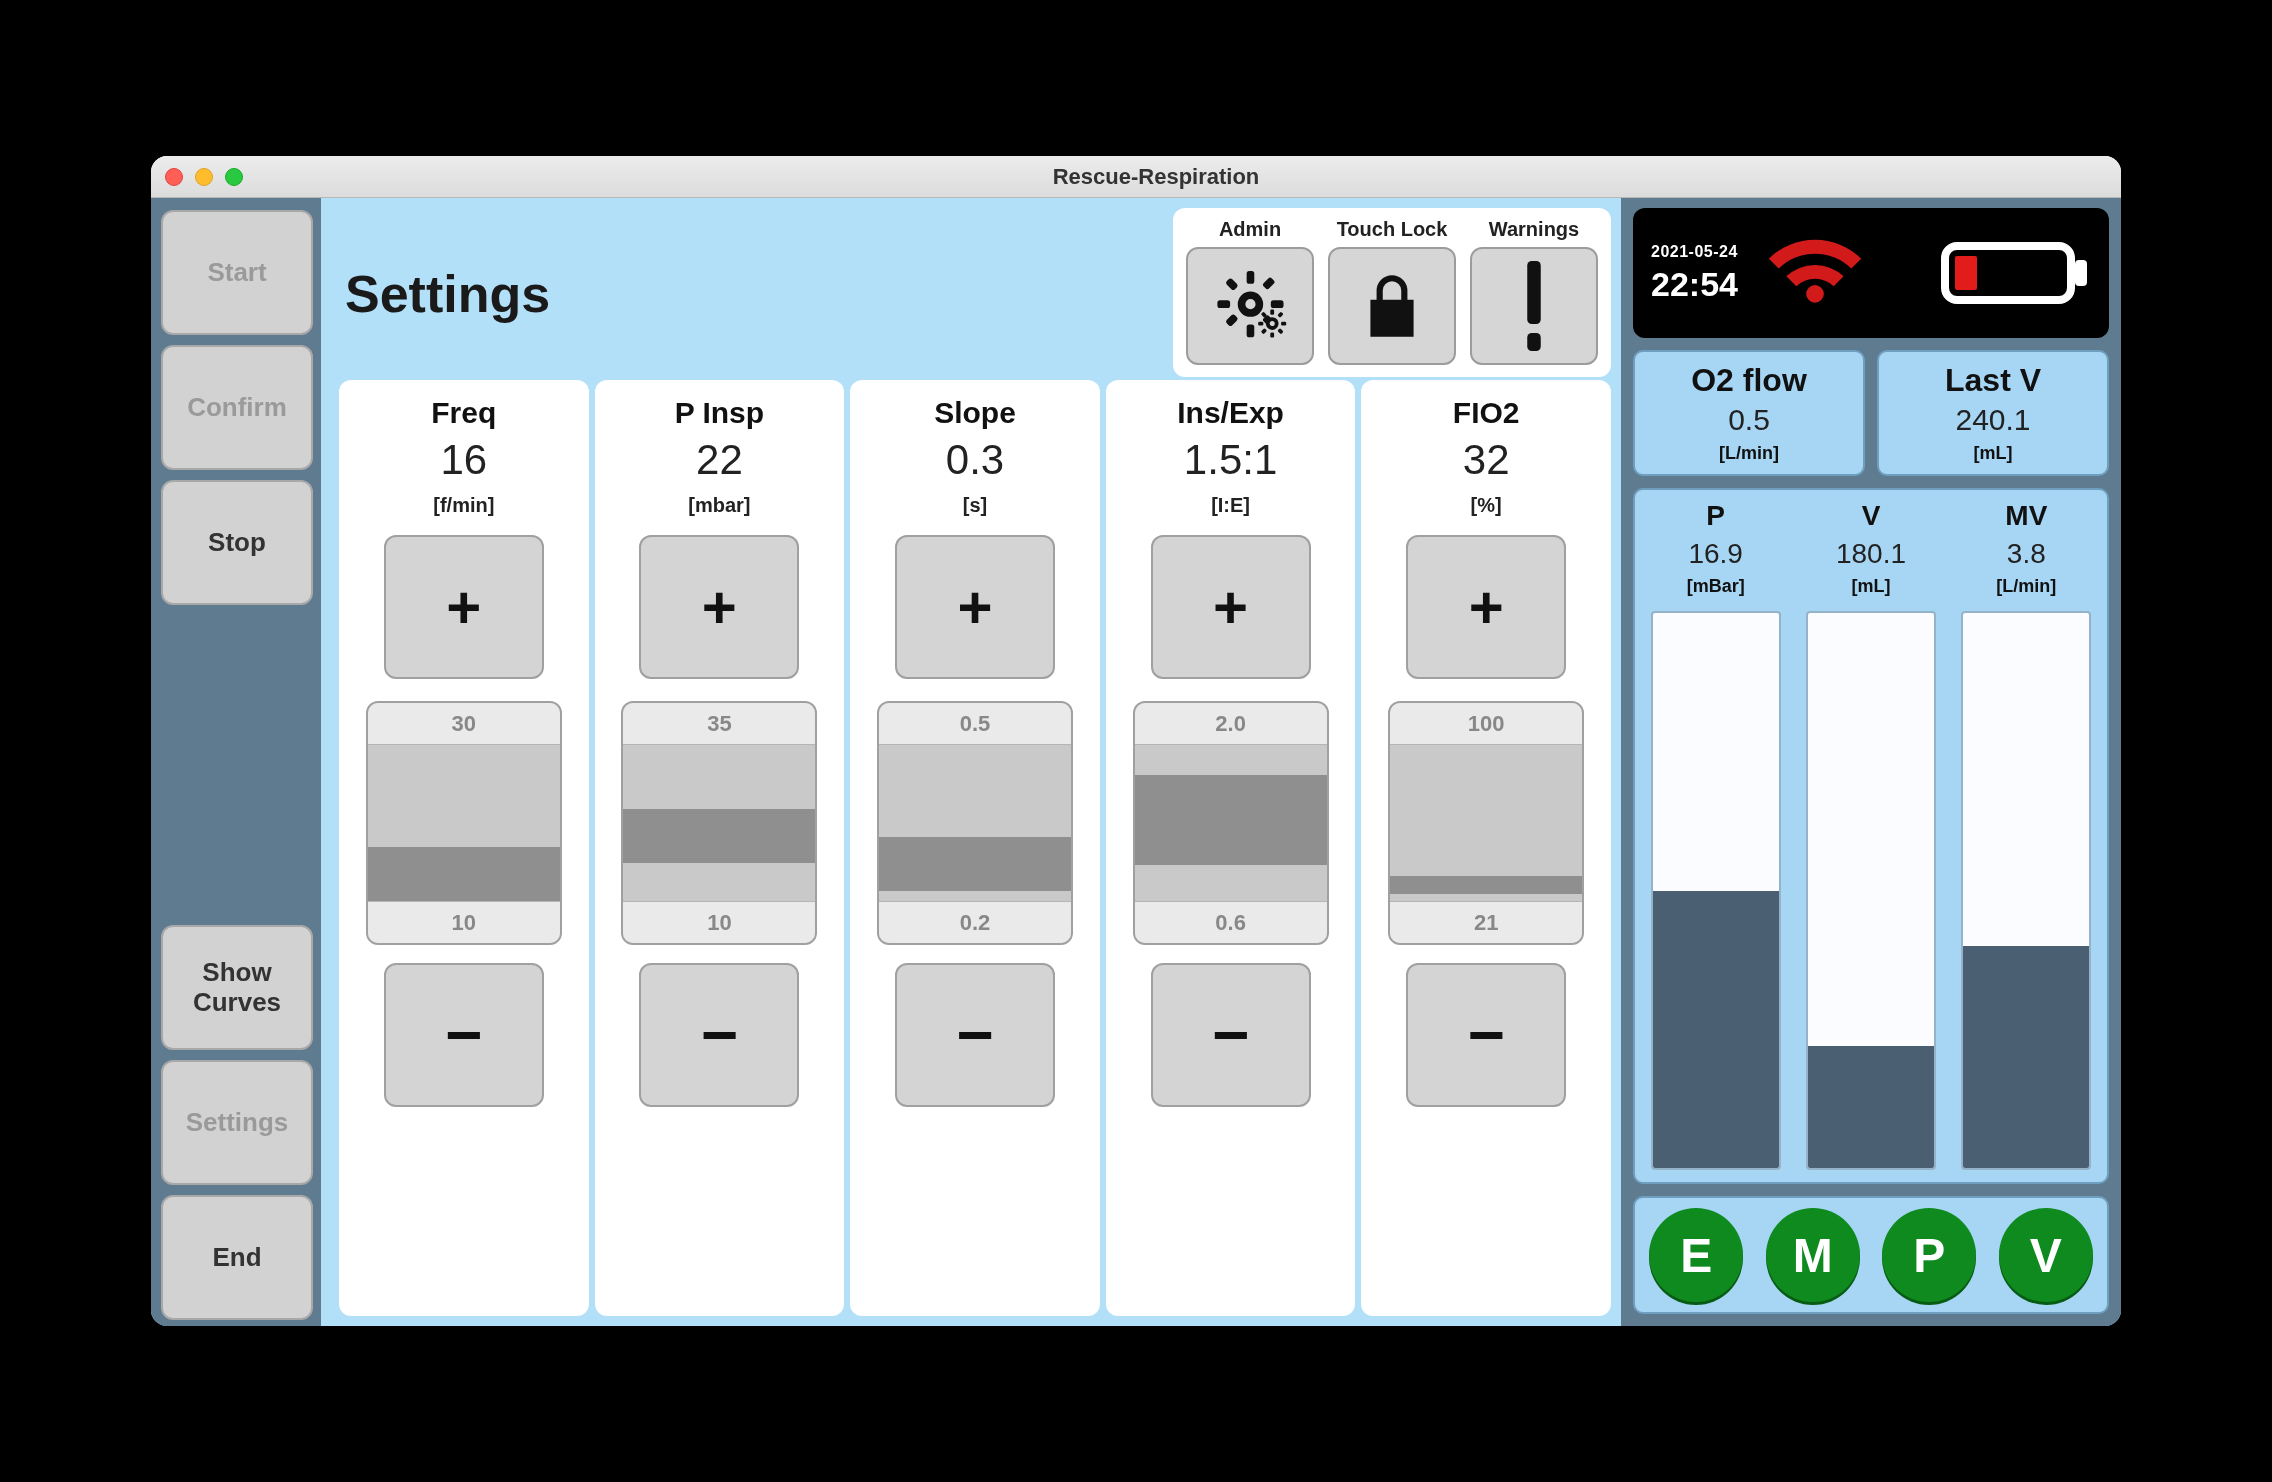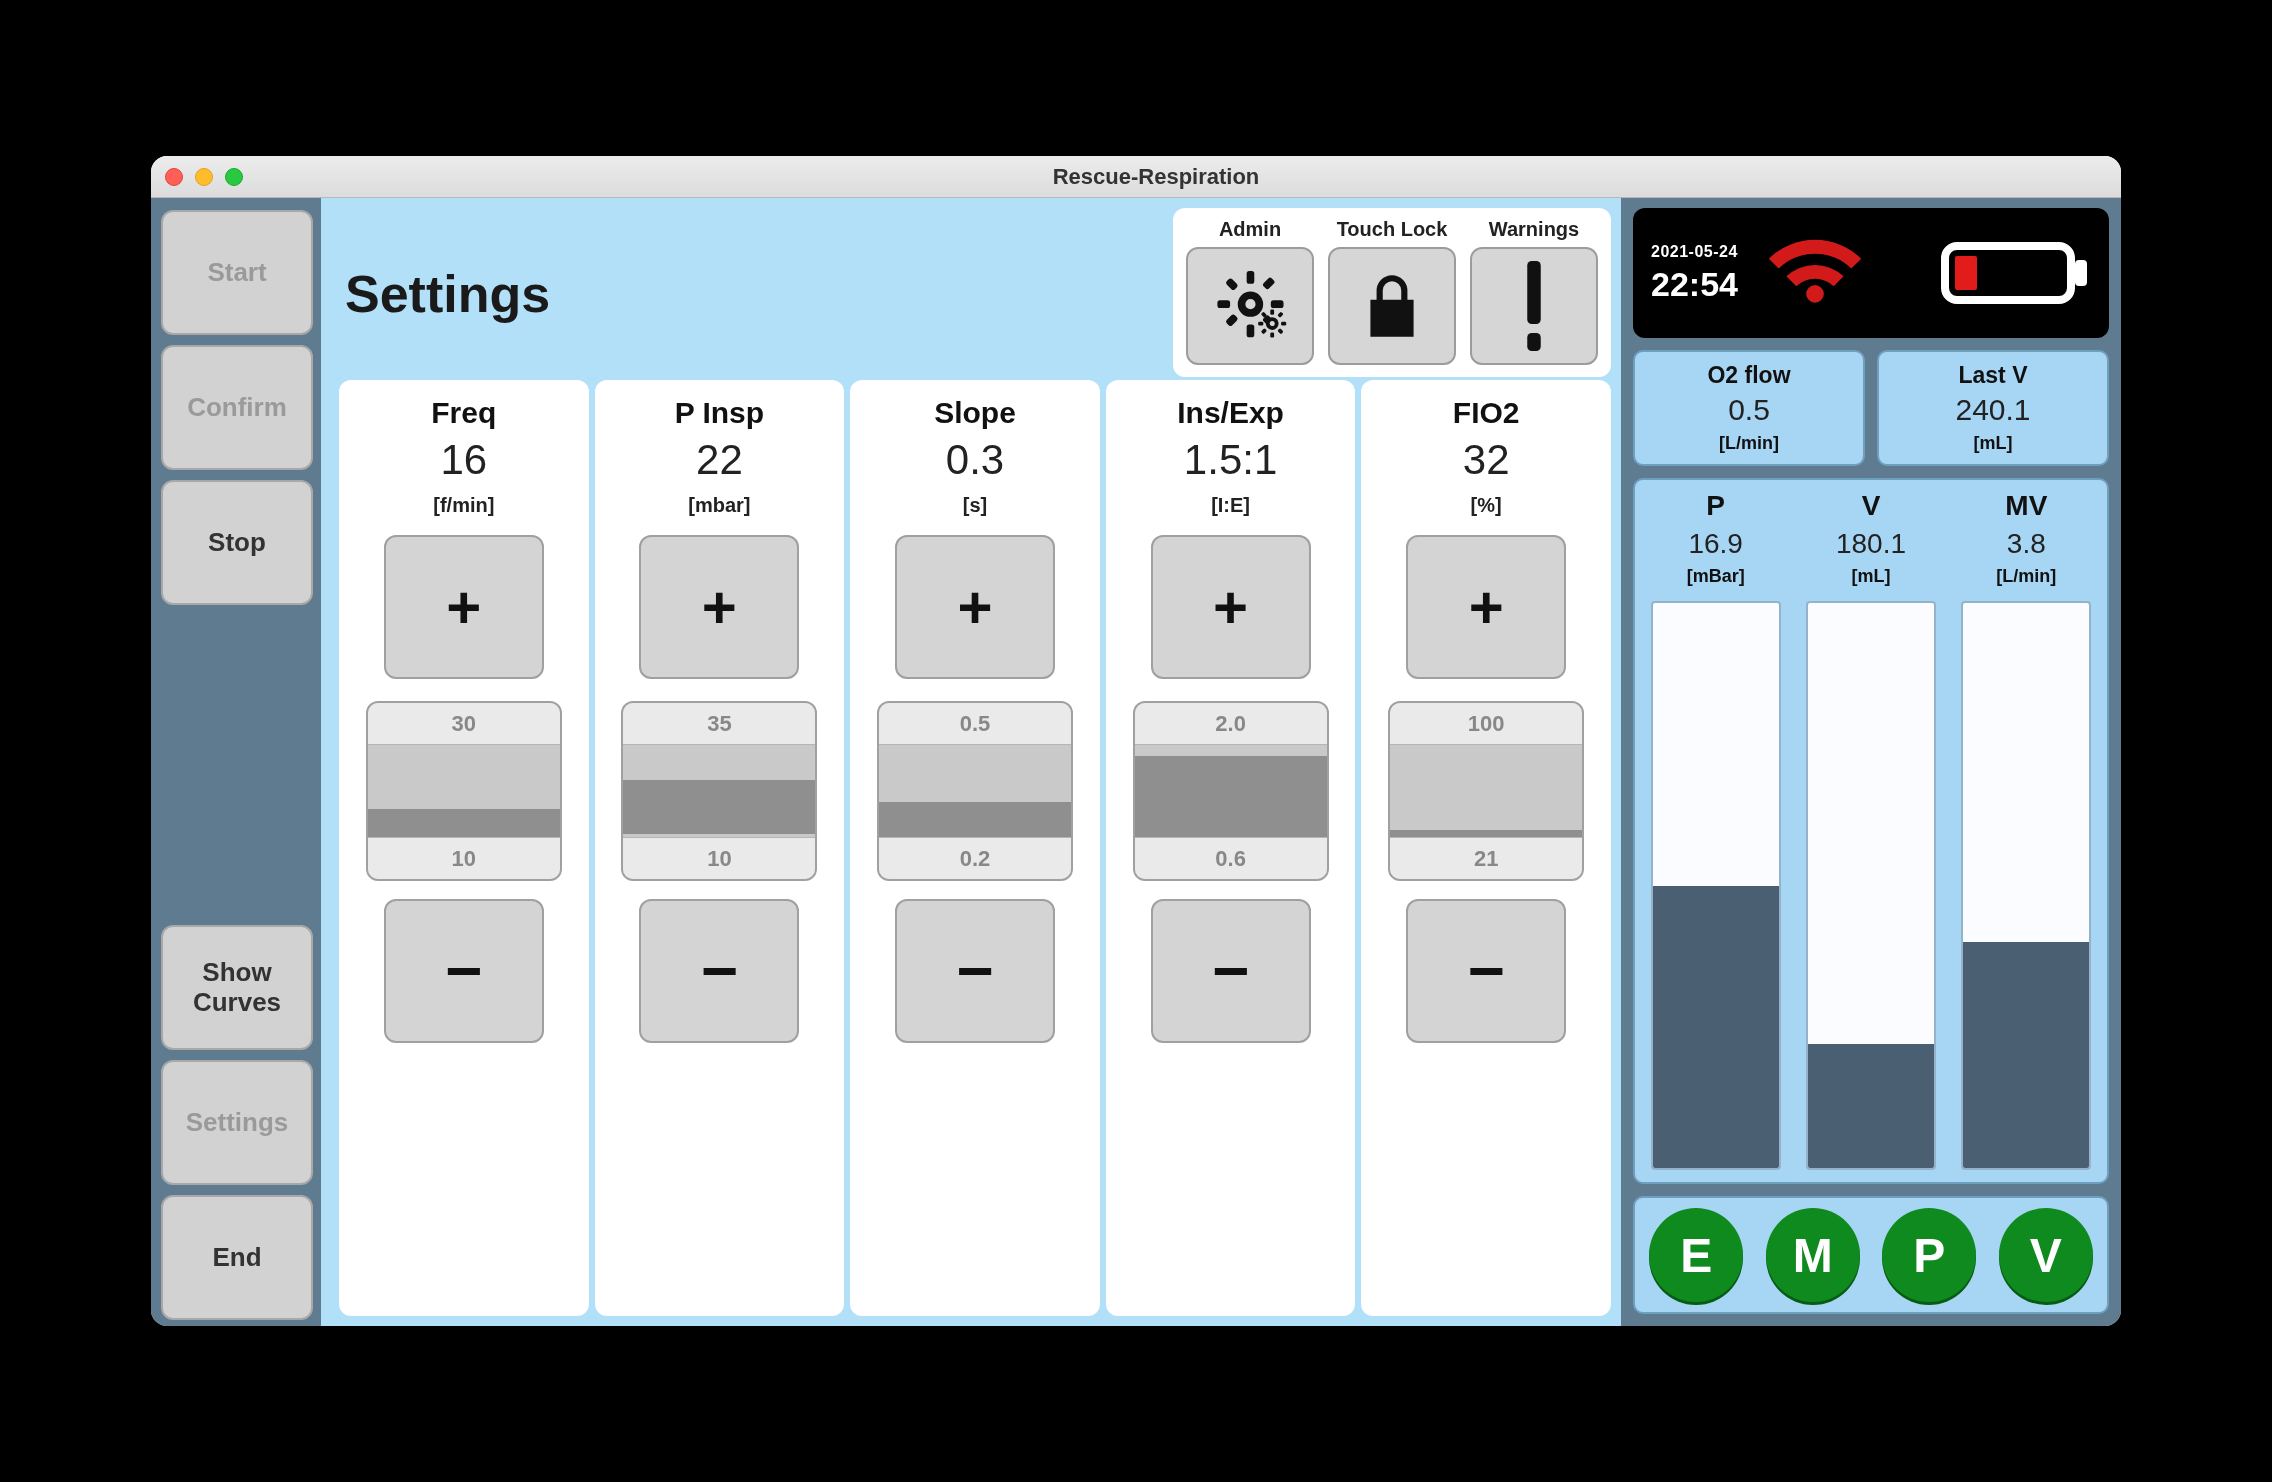--- a/index.html
+++ b/index.html
@@ -33,38 +33,38 @@
   .tool-btn.warn svg{width:30px;height:90px;}
 
   .columns { flex:1; display:flex; gap:6px; margin-top:2px; }
   .col { flex:1; background:#fff; border-radius:12px; display:flex; flex-direction:column; align-items:center; padding:14px 12px 16px; }
   .col-title { font-size:30px; font-weight:800; color:#111; margin-top:2px;}
   .col-value { font-size:42px; font-weight:500; color:#222; margin-top:6px;}
   .col-unit { font-size:20px; font-weight:800; color:#222; margin-top:10px;}
   .step-btn { width:160px; height:144px; background:#d4d4d4; border:2px solid #a0a0a0; border-radius:12px; display:flex; align-items:center; justify-content:center; font-size:60px; font-weight:800; color:#111; margin-top:18px;}
   .step-btn.minus { font-size:64px; }
   .slider-wrap { margin-top:22px; width:196px; }
-  .slider { position:relative; height:180px; background:#c9c9c9; border:2px solid #a0a0a0; border-radius:12px; overflow:hidden; }
+  .slider { position:relative; height:244px; background:#c9c9c9; border:2px solid #a0a0a0; border-radius:12px; overflow:hidden; }
   .slider-max,.slider-min { position:absolute; left:0; right:0; height:42px; background:#eaeaea; display:flex; align-items:center; justify-content:center; font-size:22px; font-weight:700; color:#888; }
   .slider-max{top:0;border-bottom:1px solid #b5b5b5;}
   .slider-min{bottom:0;border-top:1px solid #b5b5b5;}
   .slider-thumb { position:absolute; left:0; right:0; height:54px; background:#8f8f8f; }
 
   
   .rpanel { width:500px; background:#5e7b90; padding:10px 12px 12px; display:flex; flex-direction:column; gap:12px; }
   .status-bar { background:#000; border-radius:12px; height:130px; display:flex; align-items:center; padding:0 18px; gap:18px; }
   .status-time { color:#fff; display:flex; flex-direction:column; }
   .status-date { font-size:16px; font-weight:700; letter-spacing:0.5px;}
   .status-clock { font-size:34px; font-weight:800; margin-top:4px;}
   .wifi-icon { margin-left:4px; margin-right:auto; }
   .battery { margin-left:auto; }
 
   .info-row { display:flex; gap:12px; }
   .info-card { flex:1; background:#a7d6f5; border:2px solid #6f9fbf; border-radius:10px; display:flex; flex-direction:column; align-items:center; padding:10px 4px 10px; }
-  .ic-title { font-size:23px; font-weight:800; color:#111; }
+  .ic-title { font-size:32px; font-weight:800; color:#111; }
   .ic-value { font-size:30px; font-weight:500; color:#222; margin-top:4px; }
   .ic-unit { font-size:18px; font-weight:800; color:#111; margin-top:6px; }
 
   .meters-card { background:#a7d6f5; border:2px solid #6f9fbf; border-radius:10px; padding:10px 10px 12px; display:flex; gap:14px; flex:1; }
   .meter { flex:1; display:flex; flex-direction:column; align-items:center; }
   .m-title { font-size:28px; font-weight:800; color:#111;}
   .m-value { font-size:28px; font-weight:500; color:#222; margin-top:6px;}
   .m-unit { font-size:18px; font-weight:800; color:#111; margin-top:6px;}
   .m-bar { margin-top:14px; width:130px; flex:1; background:#fafcff; border:2px solid #94b3c9; border-radius:4px; position:relative; overflow:hidden;}
   .m-fill { position:absolute; left:0; right:0; bottom:0; background:#4a5f71; }

